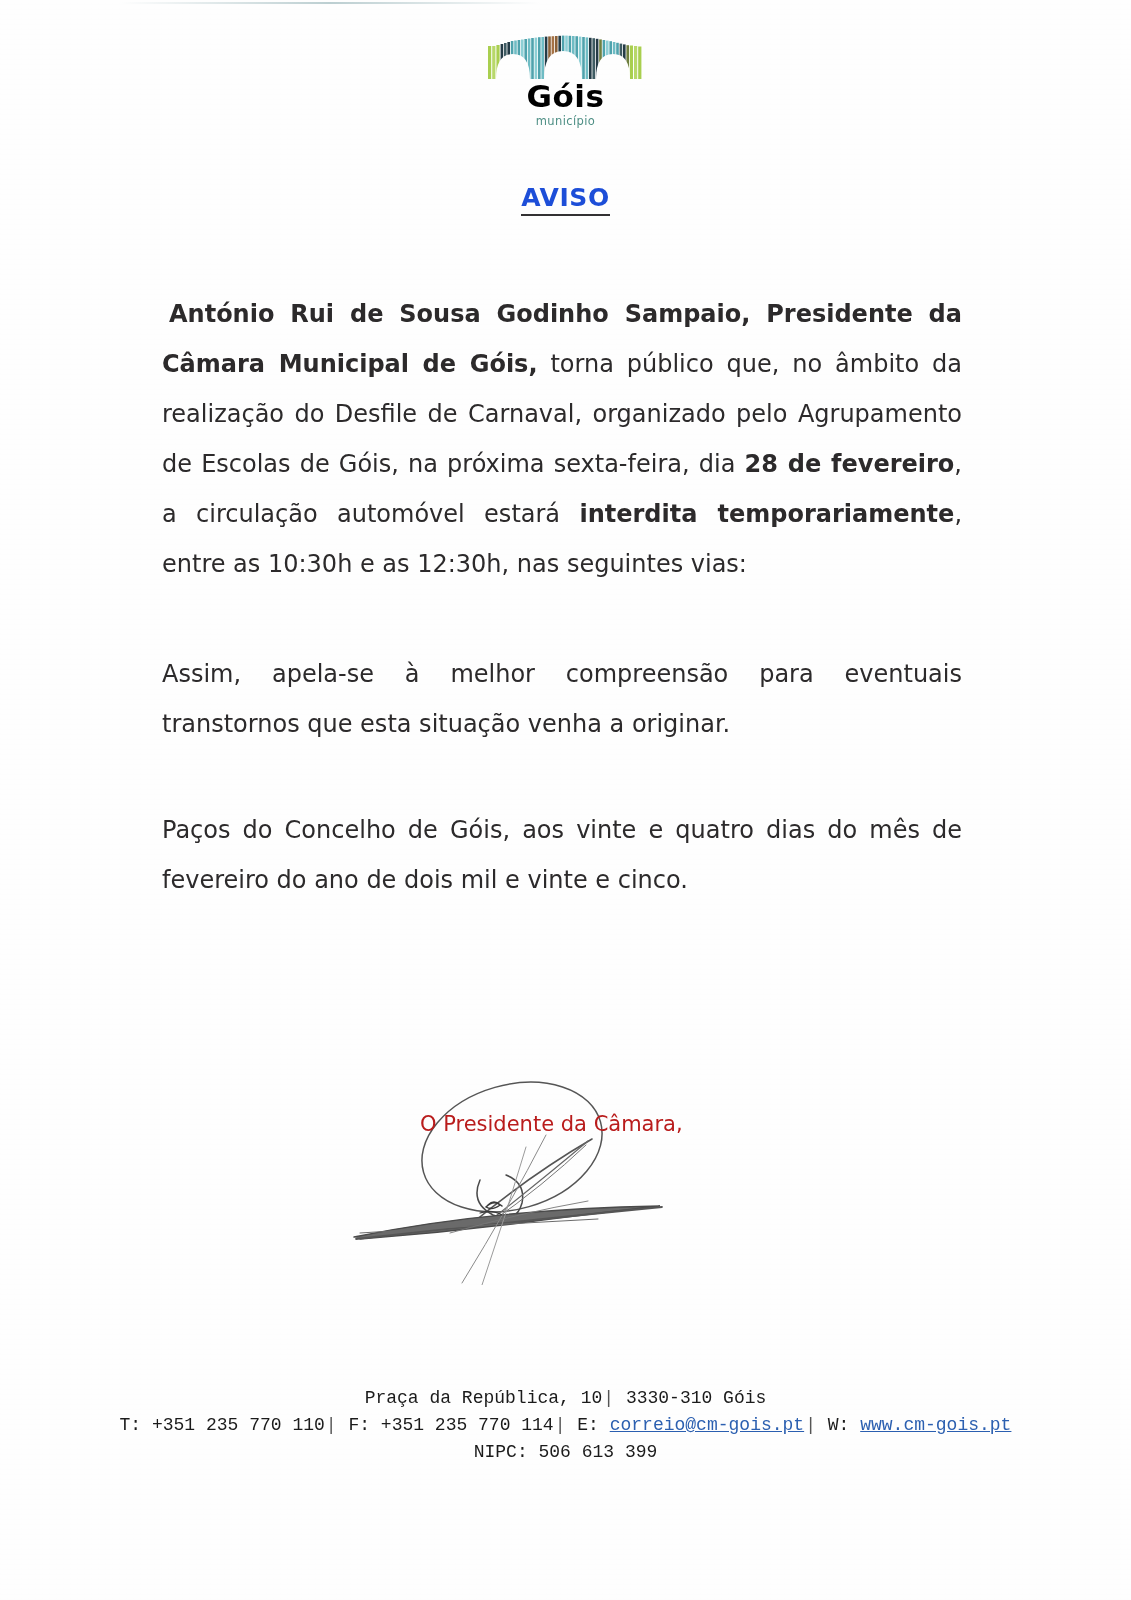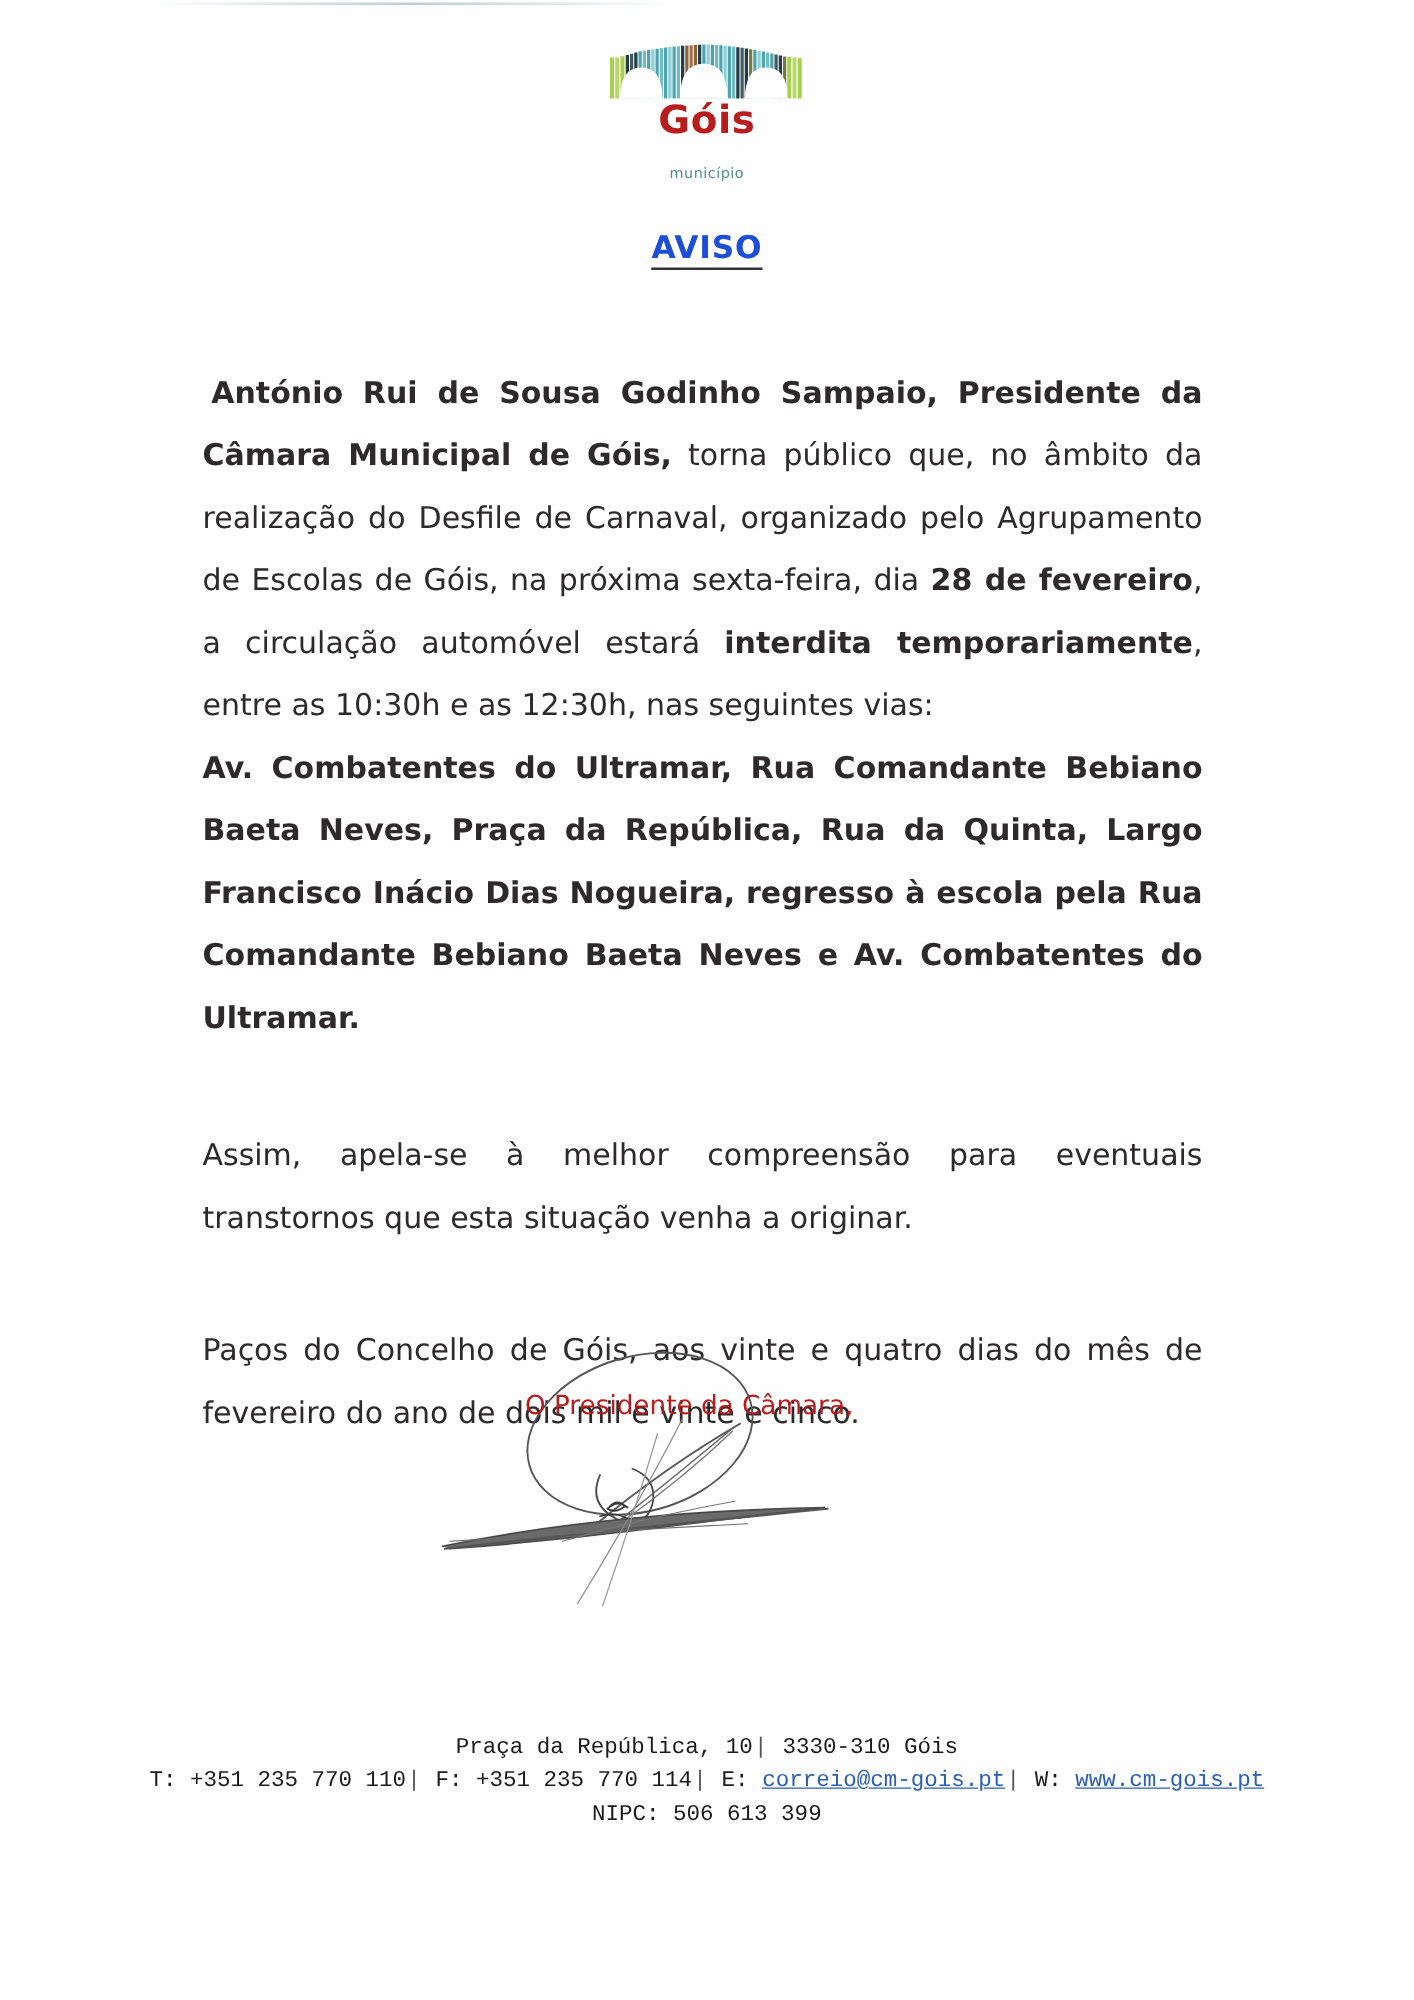--- a/index.html
+++ b/index.html
@@ -51,31 +51,31 @@
   }
   .logo-bridge {
     display: block;
     margin: 0 auto;
   }
   .logo-word {
     font-family: "DejaVu Sans", sans-serif;
     font-size: 31px;
     font-weight: 600;
     letter-spacing: .5px;
-    color: #b91c1c;
+    color: #000000;
     line-height: 1.05;
     margin-top: 1px;
   }
   .logo-sub {
     font-family: "DejaVu Sans", sans-serif;
     font-size: 11.5px;
     font-weight: 400;
     letter-spacing: .4px;
     color: #4e8f85;
-    margin-top: 18px;
+    margin-top: 1px;
   }
 
   
   .doc-title {
     position: absolute;
     top: 183px;
     left: 0;
     width: 1131px;
     text-align: center;
     font-family: "DejaVu Sans", sans-serif;
@@ -236,21 +236,20 @@
   </div>
 
   <div class="doc-title">
     <span>AVISO</span>
   </div>
 
   <div class="body-area">
 
     <p class="para indent"><b>António Rui de Sousa Godinho Sampaio, Presidente da Câmara Municipal de Góis,</b><span> torna público que, no âmbito da realização do Desfile de Carnaval, organizado pelo Agrupamento de Escolas de Góis, na próxima sexta-feira, dia </span><b>28 de fevereiro</b><span>, a circulação automóvel estará </span><b>interdita temporariamente</b><span>, entre as 10:30h e as 12:30h, nas seguintes vias:</span></p>
 
-    <p class="para"><b>Av. Combatentes do Ultramar, Rua Comandante Bebiano Baeta Neves, Praça da República, Rua da Quinta, Largo Francisco Inácio Dias Nogueira, regresso à escola pela Rua Comandante Bebiano Baeta Neves e Av. Combatentes do Ultramar.</b></p>
 
     <div class="gap-md"></div>
 
     <p class="para">Assim, apela-se à melhor compreensão para eventuais transtornos que esta situação venha a originar.</p>
 
     <div class="gap-lg"></div>
 
     <p class="para">Paços do Concelho de Góis, aos vinte e quatro dias do mês de fevereiro do ano de dois mil e vinte e cinco.</p>
   </div>
 

